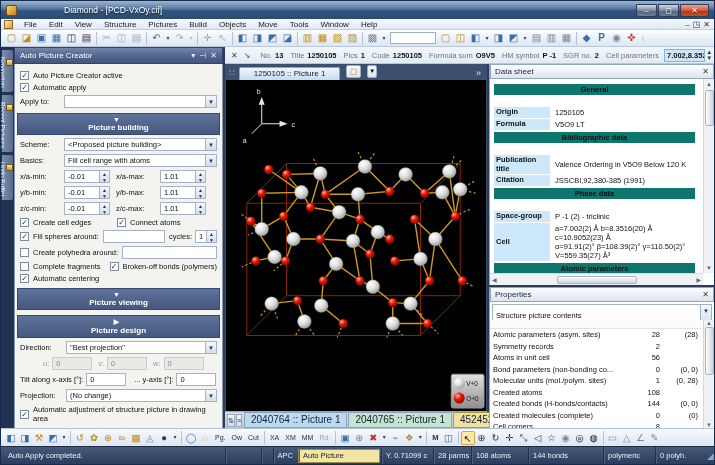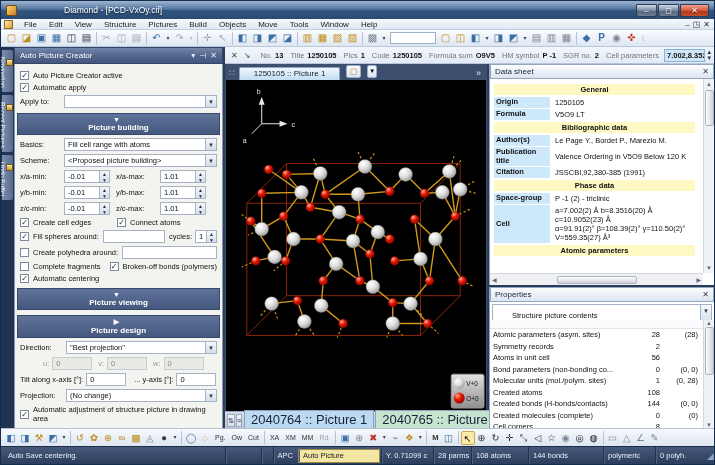--- a/index.html
+++ b/index.html
@@ -84,46 +84,46 @@
     padding:1px 14px 2px 14px; border-radius:2px 2px 0 0; }
   .vp-tool { width:15px; height:13px; background:linear-gradient(#f6fafd,#dbe6f1); border:1px solid #9cb0c8; margin:0 0 2px 6px;
     font-size:8px; line-height:11px; text-align:center; border-radius:2px; }
   .vp-more { margin-left:auto; color:#dfe8f4; font-size:9px; padding:0 4px 2px 0; }
   .vp-canvas { position:absolute; top:16px; bottom:17px; left:1px; right:1px; background:#000; }
   .vp-canvas svg { width:100%; height:100%; display:block; }
   .vp-bottom { position:absolute; bottom:0; left:0; right:0; height:17px; background:linear-gradient(#d5dde8,#bcc8d8);
     display:flex; align-items:center; padding:0 2px; border-top:1px solid #96a6bc; }
   .vpb-btn { width:11px; height:13px; background:linear-gradient(#f3f7fb,#d6dfea); border:1px solid #9aa9bd; font-size:7px;
     line-height:12px; text-align:center; color:#334; margin-right:1px; }
-  .btab { font-size:13px; color:#15243a; padding:1px 6px 2px 6px; border:1px solid #8fa2ba; margin-left:1px; white-space:nowrap; }
+  .btab { font-size:10px; color:#15243a; padding:1px 6px 2px 6px; border:1px solid #8fa2ba; margin-left:1px; white-space:nowrap; }
   .btab.c1 { background:#bcd9f2; } .btab.c2 { background:#c6e3d0; } .btab.c3 { background:#efe2a0; border-color:#a79b4e; }
   .vpb-arr { margin-left:auto; display:flex; gap:4px; color:#2c3c55; font-size:8px; padding-right:3px; }
 
   
   .ptitle { height:15px; background:linear-gradient(#fcfdfe,#dbe5f1); border:1px solid #93a6bd; display:flex; align-items:center;
     font-size:8px; color:#17243a; padding:0 4px; }
   .ptitle .x { margin-left:auto; color:#444; font-size:8px; }
   .ds { position:absolute; top:63px; left:488px; right:0; height:221px; background:#fff; border-left:1px solid #93a6bd; }
   .ds-body { position:absolute; top:15px; bottom:12px; left:0; right:11px; overflow:hidden; padding:3px 2px 0 3px; font-size:7.5px; color:#111; }
-  .ds-h { background:#fef9c3; text-align:center; font-weight:bold; margin:2px 6px 2px 1px; padding:1px 0; }
+  .ds-h { background:#0f766e; text-align:center; font-weight:bold; margin:2px 6px 12px 1px; padding:1px 0; }
   .ds-row { display:flex; margin:0 6px 1px 1px; }
   .ds-lab { width:56px; flex:none; background:#cde8fa; font-weight:bold; padding:1px 2px; line-height:1.15; }
   .ds-val { flex:1; padding:1px 0 1px 5px; line-height:1.2; }
   .vscroll { position:absolute; top:15px; bottom:12px; right:0; width:11px; background:#f0f1f4; border-left:1px solid #d4d8de;
     display:flex; flex-direction:column; align-items:center; font-size:6px; color:#606878; }
   .vscroll .thumb { width:9px; height:36px; background:linear-gradient(90deg,#fdfdfd,#cfd4db); border:1px solid #aeb4bf; border-radius:2px; margin-top:1px; }
   .vscroll .up,.vscroll .dn { line-height:10px; }
   .vscroll .dn { margin-top:auto; }
   .hscroll { position:absolute; bottom:0; left:0; right:11px; height:12px; background:#f0f1f4; border-top:1px solid #d4d8de;
     display:flex; align-items:center; font-size:6px; color:#606878; padding:0 2px; }
   .hscroll .thumb { width:80px; height:8px; background:linear-gradient(#fdfdfd,#cfd4db); border:1px solid #aeb4bf; border-radius:2px; margin:0 auto; }
 
   .props { position:absolute; top:286px; bottom:36px; left:488px; right:0; background:#fff; border-left:1px solid #93a6bd; }
   .pr-combo { margin:2px 2px 0 2px; height:22px; background:#fff; border:1px solid #a5b2c6; display:flex; align-items:center;
-    font-size:7.5px; padding-left:19px; color:#111; }
+    font-size:7.5px; padding-left:3px; color:#111; }
   .pr-combo .dd { margin-left:auto; width:11px; align-self:stretch; font-size:6px; line-height:13px; text-align:center; color:#334;
     background:linear-gradient(#f4f8fc,#d3deeb); border-left:1px solid #a5b2c6; }
   .pr-body { position:absolute; top:33px; bottom:0; left:0; right:11px; overflow:hidden; font-size:7.5px; color:#111; }
   .pr-head { height:9px; border-bottom:1px solid #e0e3e8; background:#fafbfc; }
   .pr-row { display:flex; align-items:center; height:11.5px; padding:0 3px; }
   .pr-name { flex:1; white-space:nowrap; overflow:hidden; }
   .pr-v1 { width:30px; text-align:right; flex:none; }
   .pr-v2 { width:40px; text-align:right; flex:none; padding-right:2px; }
   .vscroll2 { position:absolute; top:33px; bottom:0; right:0; width:11px; background:#f0f1f4; border-left:1px solid #d4d8de;
     display:flex; flex-direction:column; align-items:center; font-size:6px; color:#606878; }
@@ -284,30 +284,30 @@
       <span class="combo">
           <span></span>
           <span class="dd">▼</span>
         </span>
       </div>
     <div class="sec">
         <span class="arr">▼</span>
         <span>Picture building</span>
       </div>
     <div class="r">
+        <span class="lab" style="width:44px">Scheme:</span>
+      <span class="combo">
+          <span>&lt;Proposed picture building&gt;</span>
+          <span class="dd">▼</span>
+        </span>
+      </div>
+    <div class="r">
         <span class="lab" style="width:44px">Basics:</span>
       <span class="combo">
           <span>Fill cell range with atoms</span>
-          <span class="dd">▼</span>
-        </span>
-      </div>
-    <div class="r">
-        <span class="lab" style="width:44px">Scheme:</span>
-      <span class="combo">
-          <span>&lt;Proposed picture building&gt;</span>
           <span class="dd">▼</span>
         </span>
       </div>
     <div class="r">
         <span class="lab" style="width:44px">x/a-min:</span>
       <span class="spinf">
           <span>-0.01</span>
           <span class="sp">▲<br>▼</span>
         </span>
         <span class="gap"></span>
@@ -571,24 +571,20 @@
       <div class="ds-row">
           <span class="ds-lab">Origin</span>
           <span class="ds-val">1250105</span>
         </div>
       <div class="ds-row">
           <span class="ds-lab">Formula</span>
           <span class="ds-val">V5O9 LT</span>
         </div>
       <div class="ds-h">Bibliographic data</div>
       <div class="ds-row">
-          <span class="ds-lab">Author(s)</span>
-          <span class="ds-val">Le Page Y., Bordet P., Marezio M.</span>
-        </div>
-      <div class="ds-row">
           <span class="ds-lab">Publication title</span>
           <span class="ds-val" style="display:flex;align-items:center">Valence Ordering in V5O9 Below 120 K</span>
         </div>
       <div class="ds-row">
           <span class="ds-lab">Citation</span>
           <span class="ds-val">JSSCBI,92,380-385 (1991)</span>
         </div>
       <div class="ds-h">Phase data</div>
       <div class="ds-row">
           <span class="ds-lab">Space-group</span>
@@ -730,21 +726,21 @@
     <span class="bico dis">◎</span>
     <span class="bico dis">◍</span>
     <span class="tsep"></span>
     <span class="bico gray">▭</span>
     <span class="bico gray">△</span>
     <span class="bico gray">∠</span>
     <span class="bico gray">✎</span>
   </div>
 
   <div class="statusbar">
-    <span class="smsg">Auto Save centering.</span>
+    <span class="smsg">Auto Apply completed.</span>
     <span class="sseg" style="width:36px"></span>
     <span class="sseg" style="width:12px"></span>
     <span class="sseg">APC</span>
     <span class="sseg yellow" style="width:82px">Auto Picture</span>
     <span class="sseg" style="width:52px">Y. 0.71099 c</span>
     <span class="sseg" style="width:38px">28 parms</span>
     <span class="sseg" style="width:57px">108 atoms</span>
     <span class="sseg" style="width:75px">144 bonds</span>
     <span class="sseg" style="width:52px">polymeric</span>
     <span class="sseg" style="width:46px">0 polyh.</span>

